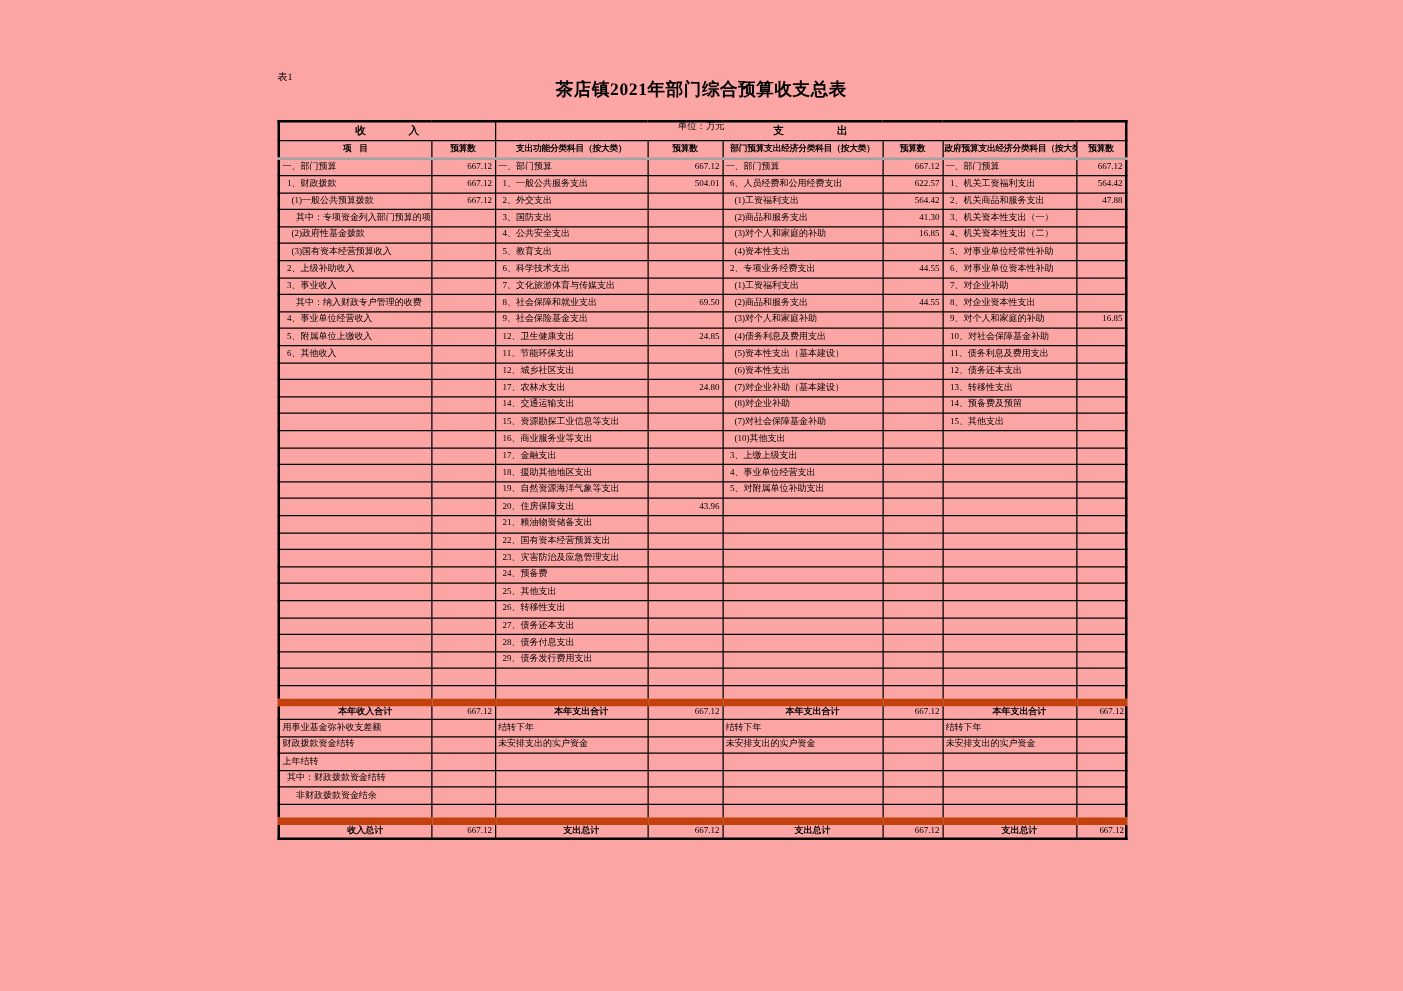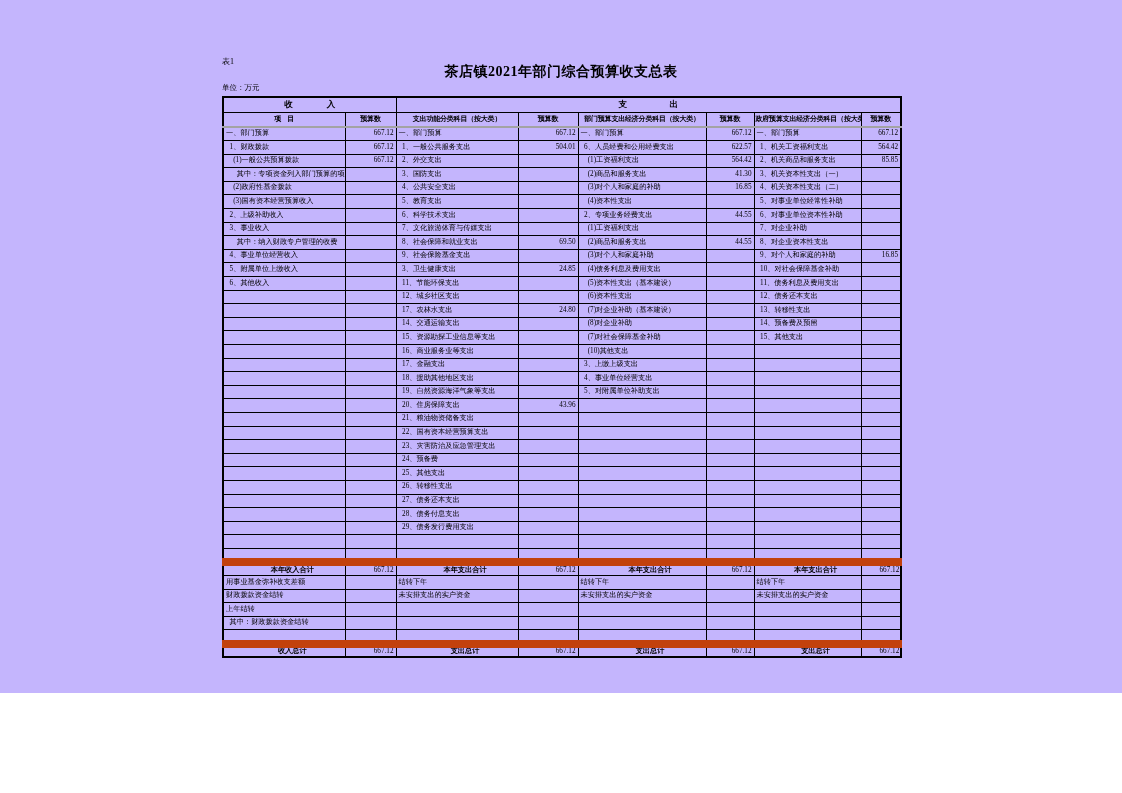--- a/index.html
+++ b/index.html
@@ -1,34 +1,34 @@
 <!DOCTYPE html>
 <html><head>
 <meta charset="utf-8">
 <style>
   html,body{margin:0;padding:0;background:#ffffff;}
   .page{
     position:relative;
-    width:1122px;height:693px;
-    background:#c4b5fd;color:#000;
+    width:1122px;height:793px;
+    background:#fca5a5;color:#000;
     font-family:"Liberation Serif","DejaVu Serif",serif;
     overflow:hidden;
   }
   .sheet-label{
     position:absolute;left:222px;top:56px;
     font-size:8px;
   }
   .doc-title{
     position:absolute;left:222px;top:63px;width:678px;
     text-align:center;font-size:14px;font-weight:bold;
     letter-spacing:0.5px;
   }
   .unit-note{
-    position:absolute;left:222px;top:83px;width:678px;
-    text-align:left;font-size:7.5px;
+    position:absolute;left:222px;top:96px;width:678px;
+    text-align:center;font-size:7.5px;
   }
   table.budget{
     position:absolute;left:222px;top:96px;width:678px;
     border-collapse:collapse;table-layout:fixed;
     border:2px solid #000;
   }
   table.budget th, table.budget td{
     border:1px solid #000;
     padding:0 2px;
     overflow:hidden;
@@ -40,21 +40,21 @@
     font-size:7px;height:15px;
     white-space:pre;letter-spacing:-0.2px;padding:0 1px;
   }
   table.budget thead tr.grp th{font-size:8.5px;letter-spacing:0;}
   table.budget thead tr:last-child th{border-bottom:2px solid #a3a3a3;}
   table.budget td{
     font-size:7.2px;height:13.6px;
   }
   td.label{text-align:left;white-space:pre;}
   td.value{text-align:right;white-space:nowrap;}
-  tr.total td{border-top:8px solid #c2410c;padding-left:18px;}
+  tr.total td{border-top:6px solid #c2410c;padding-left:18px;}
   tr.total td.label{text-align:center;font-weight:bold;white-space:nowrap;}
 </style>
 </head>
 <body>
 
 <div class="page">
   <div class="sheet-label">表1</div>
   <div class="doc-title">茶店镇2021年部门综合预算收支总表</div>
   <div class="unit-note">单位：万元</div>
 
@@ -107,21 +107,21 @@
           <td class="value">564.42</td>
         </tr>
         <tr>
           <td class="label">    (1)一般公共预算拨款</td>
           <td class="value">667.12</td>
           <td class="label">  2、外交支出</td>
           <td class="value"></td>
           <td class="label">    (1)工资福利支出</td>
           <td class="value">564.42</td>
           <td class="label">  2、机关商品和服务支出</td>
-          <td class="value">85.85</td>
+          <td class="value">47.88</td>
         </tr>
         <tr>
           <td class="label">      其中：专项资金列入部门预算的项目</td>
           <td class="value"></td>
           <td class="label">  3、国防支出</td>
           <td class="value"></td>
           <td class="label">    (2)商品和服务支出</td>
           <td class="value">41.30</td>
           <td class="label">  3、机关资本性支出（一）</td>
           <td class="value"></td>
@@ -182,21 +182,21 @@
           <td class="label">  9、社会保险基金支出</td>
           <td class="value"></td>
           <td class="label">    (3)对个人和家庭补助</td>
           <td class="value"></td>
           <td class="label">  9、对个人和家庭的补助</td>
           <td class="value">16.85</td>
         </tr>
         <tr>
           <td class="label">  5、附属单位上缴收入</td>
           <td class="value"></td>
-          <td class="label">  3、卫生健康支出</td>
+          <td class="label">  12、卫生健康支出</td>
           <td class="value">24.85</td>
           <td class="label">    (4)债务利息及费用支出</td>
           <td class="value"></td>
           <td class="label">  10、对社会保障基金补助</td>
           <td class="value"></td>
         </tr>
         <tr>
           <td class="label">  6、其他收入</td>
           <td class="value"></td>
           <td class="label">  11、节能环保支出</td>
@@ -441,20 +441,30 @@
           <td class="value"></td>
           <td class="label"></td>
           <td class="value"></td>
           <td class="label"></td>
           <td class="value"></td>
           <td class="label"></td>
           <td class="value"></td>
         </tr>
         <tr>
           <td class="label">  其中：财政拨款资金结转</td>
+          <td class="value"></td>
+          <td class="label"></td>
+          <td class="value"></td>
+          <td class="label"></td>
+          <td class="value"></td>
+          <td class="label"></td>
+          <td class="value"></td>
+        </tr>
+        <tr>
+          <td class="label">      非财政拨款资金结余</td>
           <td class="value"></td>
           <td class="label"></td>
           <td class="value"></td>
           <td class="label"></td>
           <td class="value"></td>
           <td class="label"></td>
           <td class="value"></td>
         </tr>
         <tr>
           <td class="label"></td>

